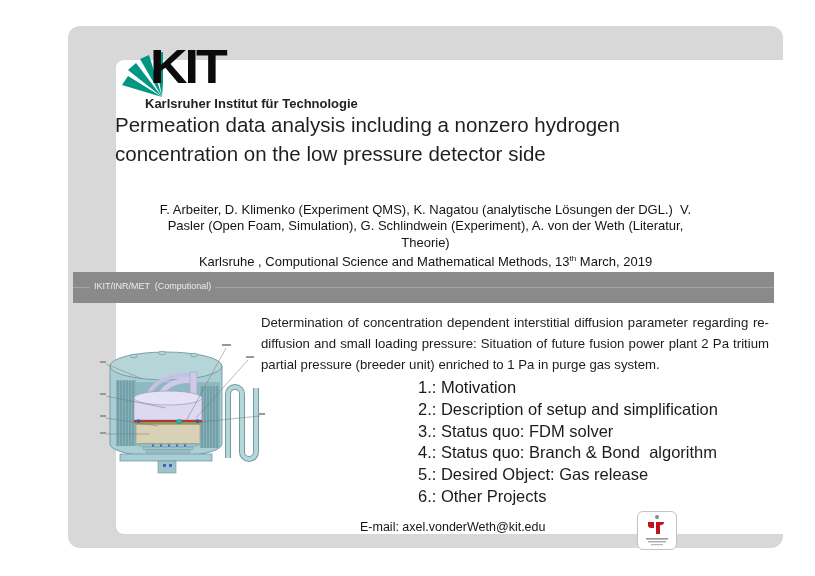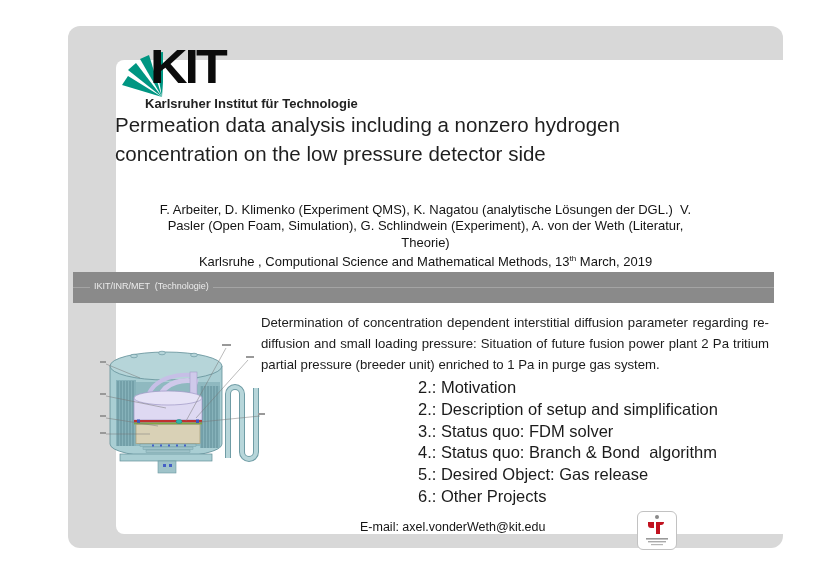--- a/index.html
+++ b/index.html
@@ -72,21 +72,21 @@
 
   <div class="authors">
     <div>F. Arbeiter, D. Klimenko (Experiment QMS), K. Nagatou (analytische Lösungen der DGL.)  V.</div>
     <div>Pasler (Open Foam, Simulation), G. Schlindwein (Experiment), A. von der Weth (Literatur,</div>
     <div>Theorie)</div>
     <div><span>Karlsruhe , Computional Science and Mathematical Methods, 13</span><sup>th</sup><span> March, 2019</span></div>
   </div>
 
   <div class="dept-bar">
     <div class="dept-rule"></div>
-    <div class="dept-label">IKIT/INR/MET  (Technologie)</div>
+    <div class="dept-label">IKIT/INR/MET  (Computional)</div>
   </div>
 
   <div class="summary">Determination of concentration dependent interstitial diffusion parameter regarding re-diffusion and small loading pressure: Situation of future fusion power plant 2 Pa tritium partial pressure (breeder unit) enriched to 1 Pa in purge gas system.</div>
 
   <svg class="apparatus" viewBox="0 0 166 156">
 
     <path d="M10,30 L10,108 A56,13 0 0 0 122,108 L122,30 Z" fill="#a9ced3" stroke="#628f98" stroke-width="0.8"></path>
     <ellipse cx="66" cy="30" rx="56" ry="14" fill="#b6d5d9" stroke="#628f98" stroke-width="0.8"></ellipse>
     <ellipse cx="34" cy="20" rx="3.4" ry="1.8" fill="#b6d5d9" stroke="#628f98" stroke-width="0.6"></ellipse>
     <ellipse cx="62" cy="17" rx="3.4" ry="1.8" fill="#b6d5d9" stroke="#628f98" stroke-width="0.6"></ellipse>
@@ -162,21 +162,21 @@
       <rect x="0" y="57" width="6" height="2"></rect>
       <rect x="0" y="79" width="6" height="2"></rect>
       <rect x="0" y="96" width="6" height="2"></rect>
       <rect x="122" y="8" width="9" height="2"></rect>
       <rect x="146" y="20" width="8" height="2"></rect>
       <rect x="158" y="77" width="7" height="2"></rect>
     </g>
   </svg>
 
   <div class="agenda">
-    <div>2.: Motivation</div>
+    <div>1.: Motivation</div>
     <div>2.: Description of setup and simplification</div>
     <div>3.: Status quo: FDM solver</div>
     <div>4.: Status quo: Branch &amp; Bond  algorithm</div>
     <div>5.: Desired Object: Gas release</div>
     <div>6.: Other Projects</div>
   </div>
 
   <div class="footer-email">E-mail: axel.vonderWeth@kit.edu</div>
   <div class="badge">
     <svg width="38" height="37" viewBox="0 0 38 37">

